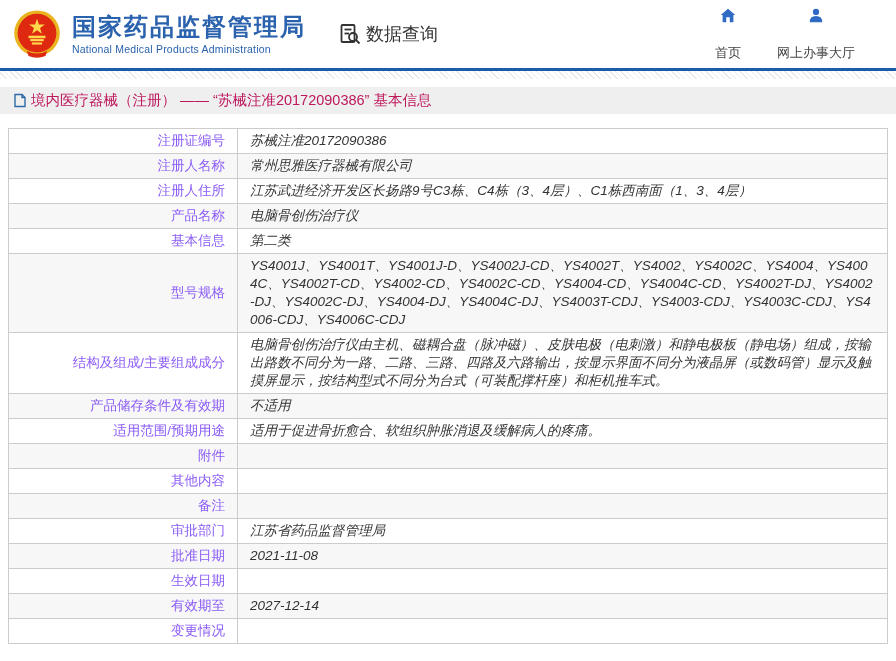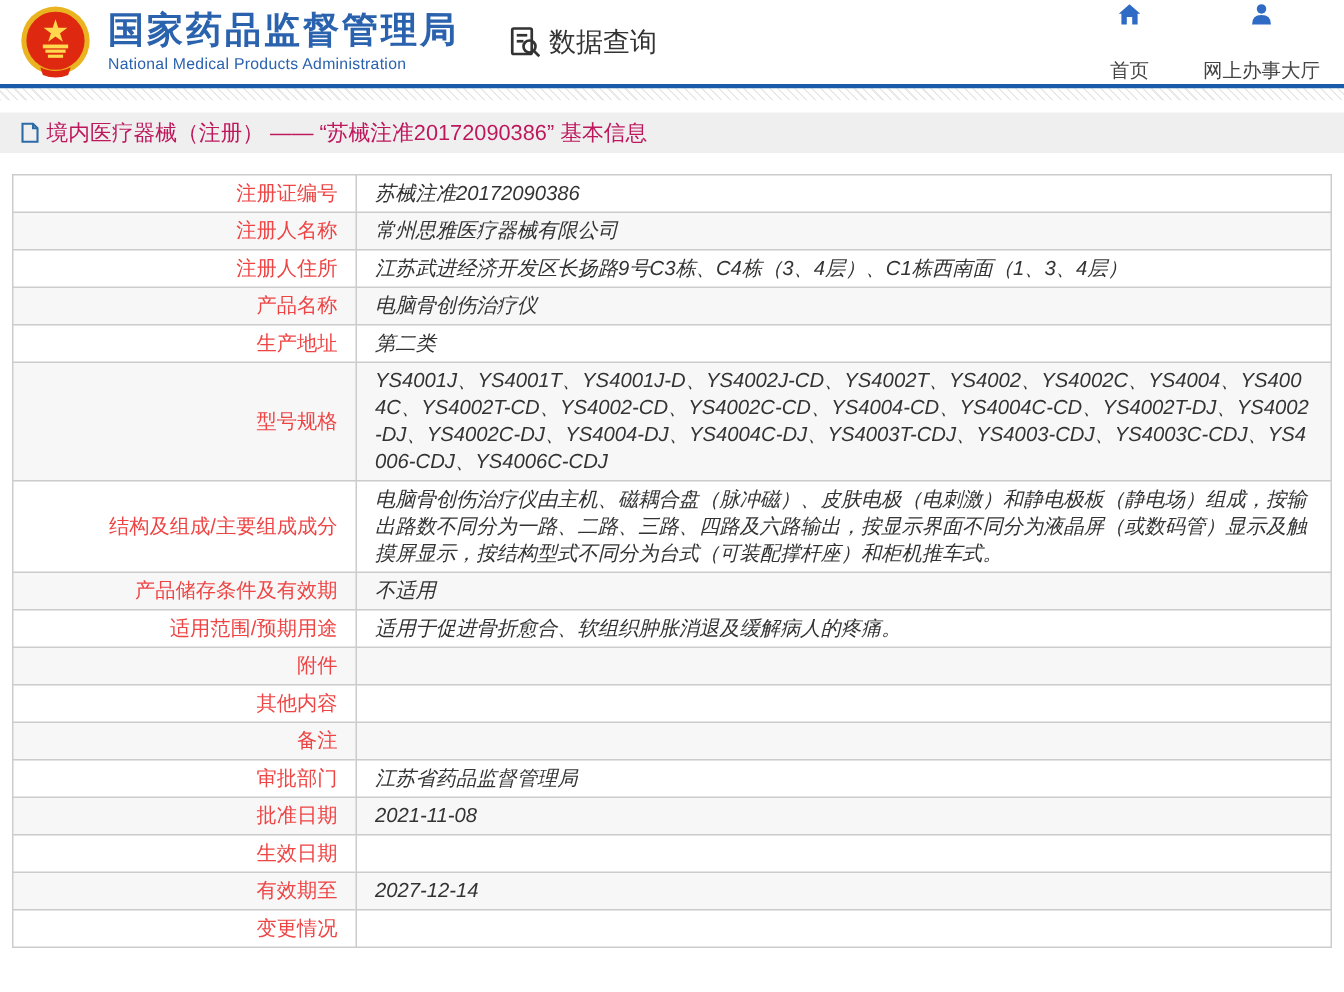--- a/index.html
+++ b/index.html
@@ -6,24 +6,24 @@
   html,body { width: 896px; background: #fff; }
   body {
     height: 661px;
     font-family: "Liberation Sans", "DejaVu Sans", sans-serif;
     color: #333;
     overflow: hidden;
   }
 
   
   .header {
-    height: 56px;
-    display: flex;
-    align-items: center;
-    padding: 0 16px 0 10px;
+    height: 68px;
+    display: flex;
+    align-items: center;
+    padding: 0 41px 0 10px;
     background: #fff;
   }
   .logo { width: 54px; height: 54px; flex: 0 0 auto; }
   .title-block { margin-left: 8px; }
   .cn-title {
     font-size: 24px;
     font-weight: bold;
     color: #2a62ae;
     letter-spacing: 2px;
     line-height: 28px;
@@ -91,21 +91,21 @@
   .info-table td {
     border: 1px solid #cccccc;
     padding: 3px 12px;
     line-height: 18px;
     vertical-align: middle;
   }
   .info-table tr:nth-child(even) { background: #f7f7f8; }
   td.label-cell {
     width: 229px;
     text-align: right;
-    color: #ef4444;
+    color: #8b5cf6;
   }
   td.value-cell {
     color: #333;
     text-align: left;
     word-break: break-all;
     font-style: italic;
   }
   td.value-cell:empty::after { content: "\00a0"; }
 </style>
 </head>
@@ -179,21 +179,21 @@
         </tr>
         <tr>
           <td class="label-cell">注册人住所</td>
           <td class="value-cell">江苏武进经济开发区长扬路9号C3栋、C4栋（3、4层）、C1栋西南面（1、3、4层）</td>
         </tr>
         <tr>
           <td class="label-cell">产品名称</td>
           <td class="value-cell">电脑骨创伤治疗仪</td>
         </tr>
         <tr>
-          <td class="label-cell">生产地址</td>
+          <td class="label-cell">基本信息</td>
           <td class="value-cell">第二类</td>
         </tr>
         <tr>
           <td class="label-cell">型号规格</td>
           <td class="value-cell">YS4001J、YS4001T、YS4001J-D、YS4002J-CD、YS4002T、YS4002、YS4002C、YS4004、YS4004C、YS4002T-CD、YS4002-CD、YS4002C-CD、YS4004-CD、YS4004C-CD、YS4002T-DJ、YS4002-DJ、YS4002C-DJ、YS4004-DJ、YS4004C-DJ、YS4003T-CDJ、YS4003-CDJ、YS4003C-CDJ、YS4006-CDJ、YS4006C-CDJ</td>
         </tr>
         <tr>
           <td class="label-cell">结构及组成/主要组成成分</td>
           <td class="value-cell">电脑骨创伤治疗仪由主机、磁耦合盘（脉冲磁）、皮肤电极（电刺激）和静电极板（静电场）组成，按输出路数不同分为一路、二路、三路、四路及六路输出，按显示界面不同分为液晶屏（或数码管）显示及触摸屏显示，按结构型式不同分为台式（可装配撑杆座）和柜机推车式。</td>
         </tr>

